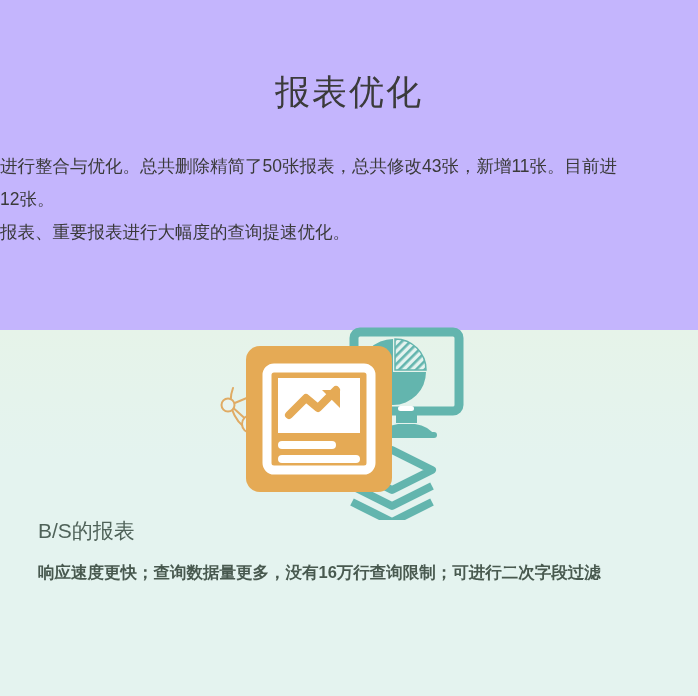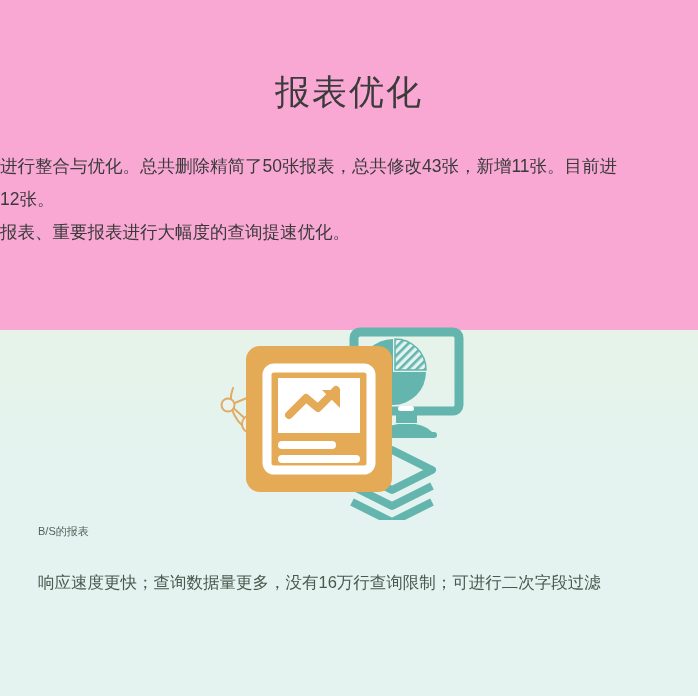--- a/index.html
+++ b/index.html
@@ -12,21 +12,21 @@
     overflow: hidden;
     font-family: "Liberation Sans", "DejaVu Sans", sans-serif;
     background: #e6f3e9;
     position: relative;
   }
 
   
   #page {
     position: absolute;
     inset: 0;
-    background: #f9a8d4;
+    background: #c4b5fd;
     overflow: hidden;
   }
   #lower-wash {
     position: absolute;
     left: 0;
     right: 0;
     top: 420px;
     bottom: 0;
     background: #e4f3ef;
   }
@@ -81,31 +81,32 @@
   #illustration svg { display: block; }
 
   
   #bottom {
     position: absolute;
     left: 38px;
     top: 518px;
     width: 640px;
   }
   #bs-label {
-    font-size: 11px;
+    font-size: 21px;
     line-height: 26px;
     color: #4f6259;
     white-space: nowrap;
-    margin-bottom: 20px;
+    margin-bottom: 10px;
   }
   #bottom .bline {
     font-size: 16.5px;
     line-height: 37px;
     color: #48594f;
     white-space: nowrap;
+    font-weight: bold;
   }
 </style>
 </head>
 <body>
 
 <div id="page">
 
   <div id="lower-wash"></div>
   <div id="wash-blend"></div>
 

